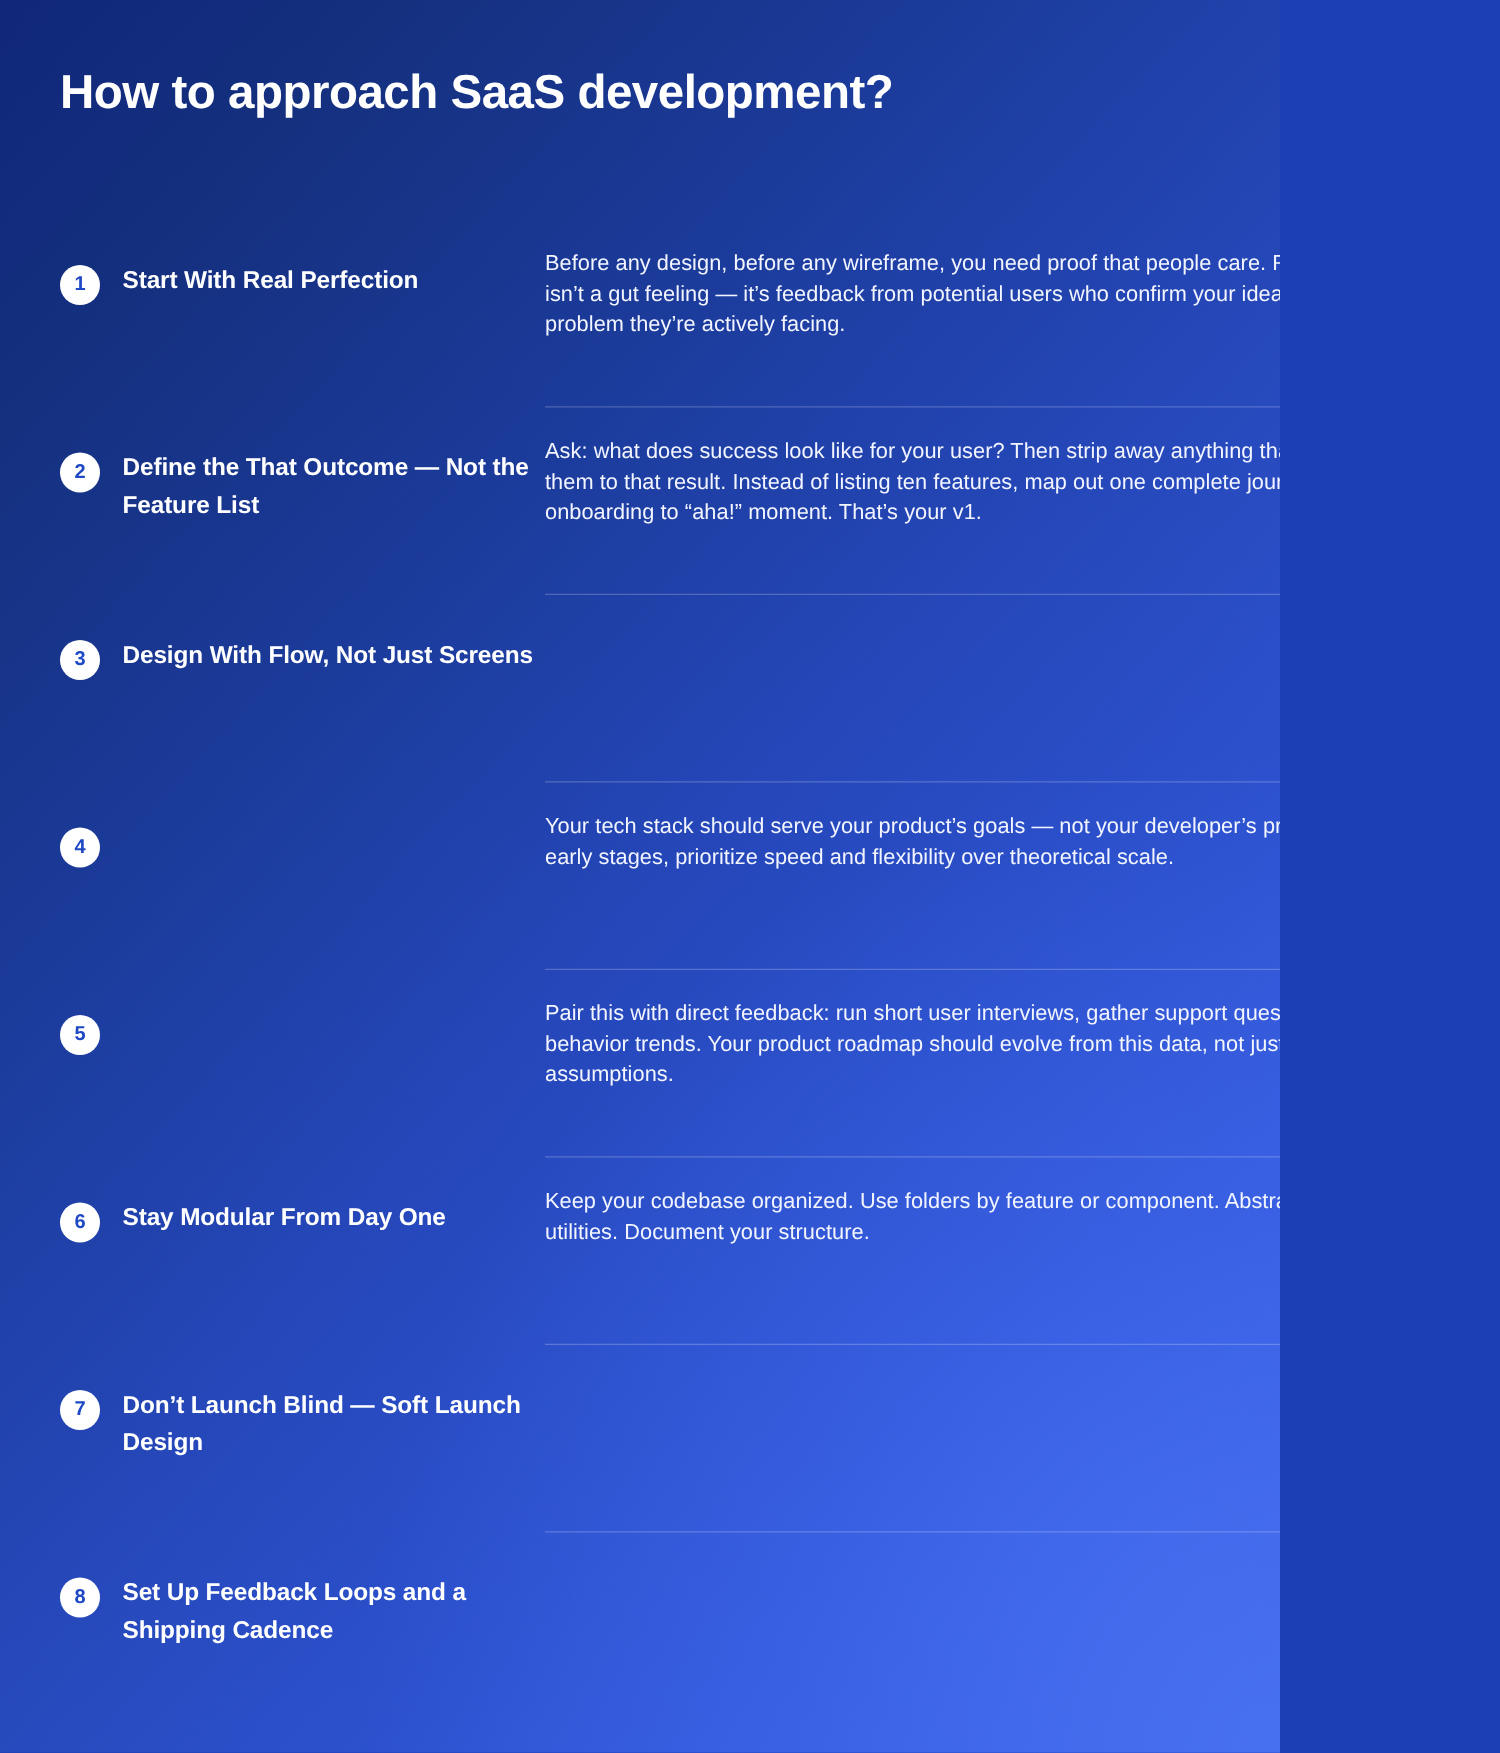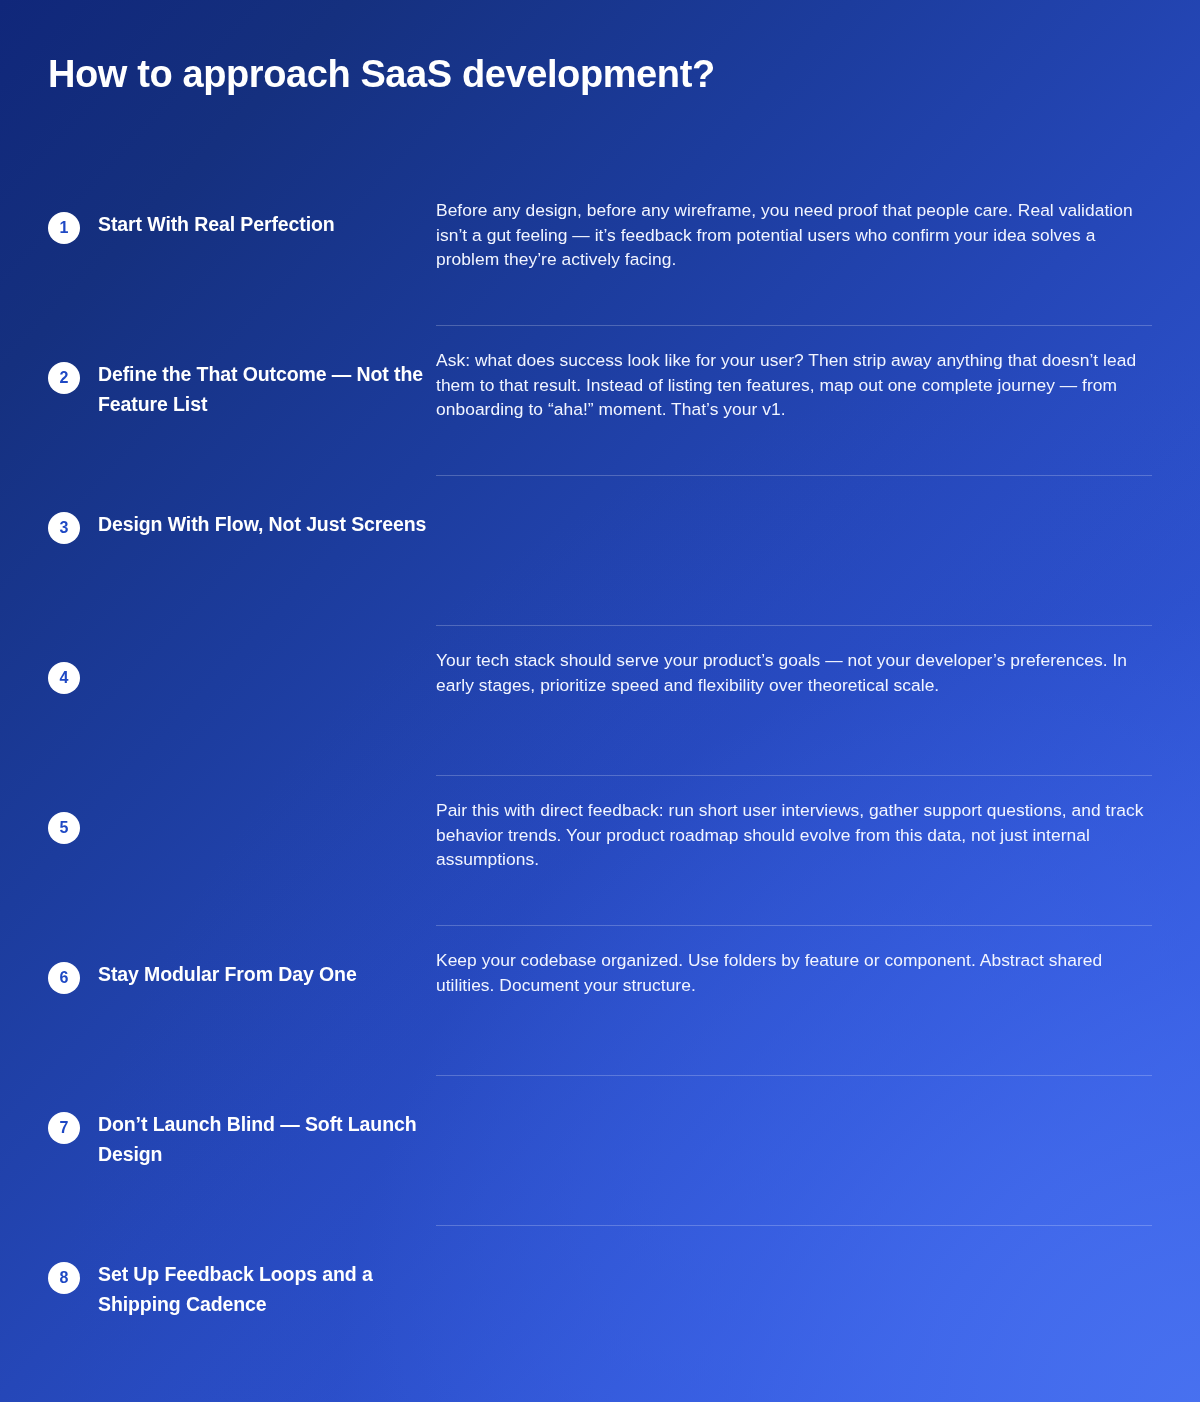--- a/index.html
+++ b/index.html
@@ -11,21 +11,21 @@
 
   body {
     font-family: "Liberation Sans", sans-serif;
     background: #1d3fb5;
     position: relative;
     overflow: hidden;
   }
 
   #poster {
     position: relative;
-    width: 1200px;
+    width: 1024px;
     height: 1402px;
     background:
       radial-gradient(120% 95% at 100% 100%, rgba(72,113,240,0.95) 0%, rgba(60,100,232,0.55) 32%, rgba(40,74,205,0.15) 60%, rgba(20,45,150,0) 80%),
       linear-gradient(133deg, #10277a 0%, #15307f 14%, #1c3c9d 34%, #2547b8 52%, #2e53cf 70%, #3a60e4 86%, #4067ec 100%);
     overflow: hidden;
     text-decoration: underline;
   }
 
   
   .poster-title {

